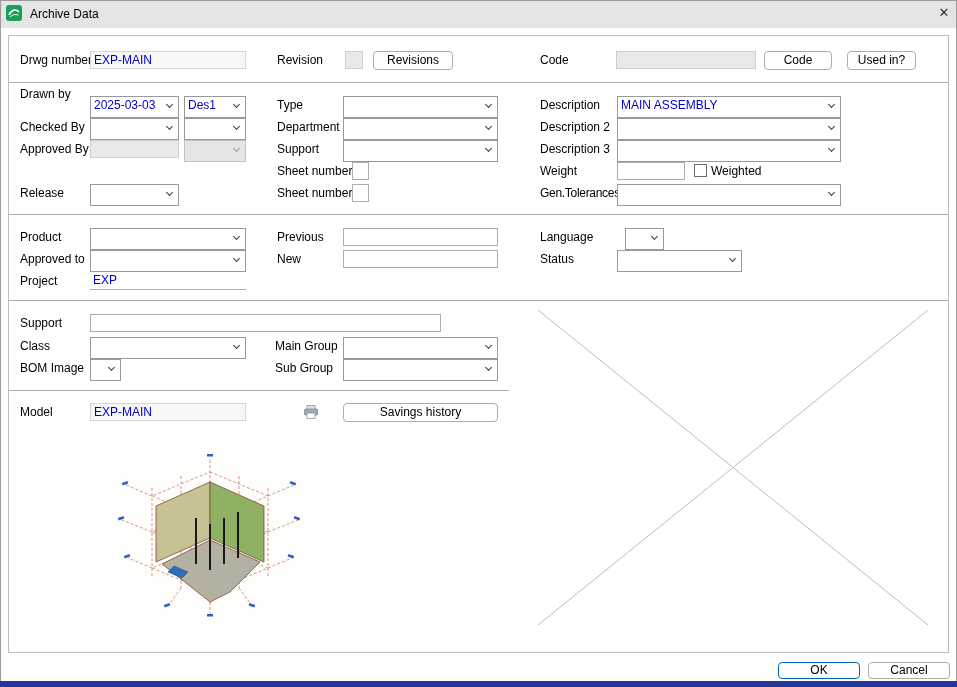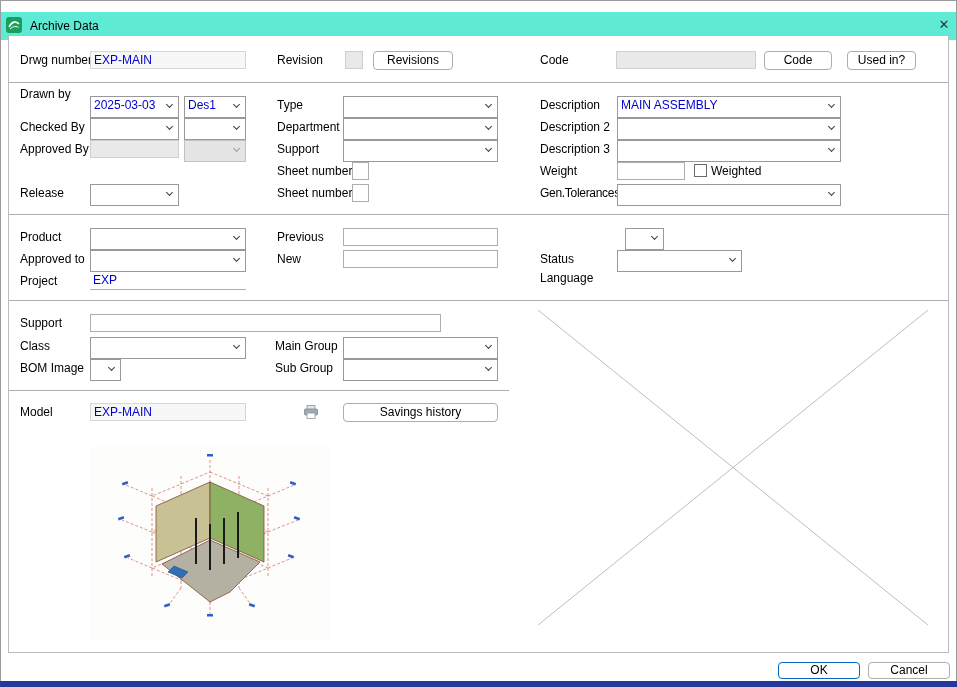--- a/index.html
+++ b/index.html
@@ -7,21 +7,21 @@
   body {
     position:relative;
     background:#ffffff;
     font-family:"Liberation Sans", sans-serif;
     font-size:12px;
     color:#000;
     overflow:hidden;
   }
   .window-border { position:absolute; inset:0; border:1px solid #9b9b9b; pointer-events:none; z-index:50; }
   
-  .titlebar { position:absolute; left:0; top:0; width:957px; height:28px; background:#5eead4;margin-top:12px; }
+  .titlebar { position:absolute; left:0; top:0; width:957px; height:28px; background:#e5e5e5; }
   .app-icon { position:absolute; left:6px; top:5px; width:16px; height:16px; }
   .title-text { position:absolute; left:30px; top:7px; font-size:12px; }
   .close-btn { position:absolute; left:934px; top:3px; width:20px; height:20px; text-align:center; line-height:20px; font-size:13px; color:#333; cursor:default; }
   
   .content-frame { position:absolute; left:8px; top:35px; width:941px; height:618px; border:1px solid #bcbcbc; background:#fff; }
   .sep { position:absolute; height:1px; background:#adadad; }
   
   .lbl { position:absolute; height:18px; line-height:18px; white-space:nowrap; color:#000; }
   
   .field { position:absolute; height:18px; background:#fff; border:1px solid #abadb3; line-height:16px; padding:0 3px; color:#0000cc; white-space:nowrap; overflow:hidden; }
@@ -160,21 +160,21 @@
   <span class="chev"></span>
 </div>
 <span class="lbl" style="left:20px;top:272px;">Project</span>
 <div class="field underline" style="left:90px;top:272px;width:156px;">EXP</div>
 
 <span class="lbl" style="left:277px;top:228px;">Previous</span>
 <div class="field" style="left:343px;top:228px;width:155px;"></div>
 <span class="lbl" style="left:277px;top:250px;">New</span>
 <div class="field" style="left:343px;top:250px;width:155px;"></div>
 
-<span class="lbl" style="left:540px;top:228px;margin-top:41px;">Language</span>
+<span class="lbl" style="left:540px;top:228px;">Language</span>
 <div class="combo" style="left:625px;top:228px;width:39px;">
   <span></span>
   <span class="chev"></span>
 </div>
 <span class="lbl" style="left:540px;top:250px;">Status</span>
 <div class="combo" style="left:617px;top:250px;width:125px;">
   <span></span>
   <span class="chev"></span>
 </div>
 

